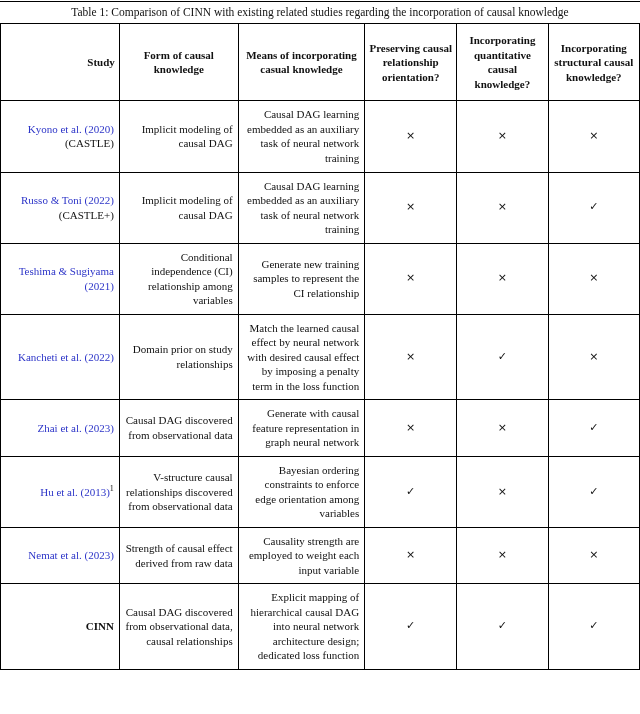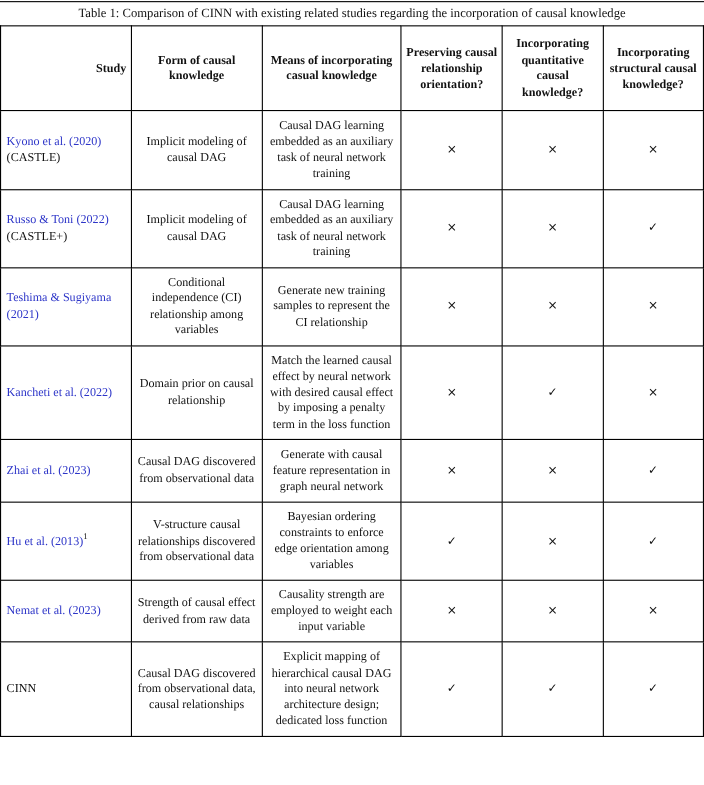--- a/index.html
+++ b/index.html
@@ -39,29 +39,29 @@
   }
   table.cmp th {
     font-weight: bold;
     text-align: center;
     padding: 9px 4px;
   }
   table.cmp th.study-h {
     text-align: right;
     padding-left: 7px;
   }
-  td.study-cell { text-align: left; padding-left: 7px; }
-  td.center-cell { text-align: center; }
+  td.study-cell { text-align: right; padding-left: 7px; }
+  td.center-cell { text-align: right; }
   td.mark-cell {
     text-align: center;
     font-size: 12px;
     font-family: "DejaVu Sans", "Liberation Sans", sans-serif;
   }
   .cite-link { color: var(--link-color, #2d35c8); cursor: pointer; }
-  .bold { font-weight: normal; }
+  .bold { font-weight: bold; }
   sup { font-size: 8px; line-height: 0; }
   .footnote {
     font-size: 10px;
     padding: 4px 3px 2px 3px;
     line-height: 1.25;
   }
   
   col.c-study { width: 18.6%; }
   col.c-form  { width: 18.6%; }
   col.c-means { width: 19.8%; }
@@ -114,21 +114,21 @@
         <tr>
           <td class="study-cell"><span class="cite-link">Teshima &amp; Sugiyama (2021)</span></td>
           <td class="center-cell">Conditional independence (CI) relationship among variables</td>
           <td class="center-cell">Generate new training samples to represent the CI relationship</td>
           <td class="mark-cell">×</td>
           <td class="mark-cell">×</td>
           <td class="mark-cell">×</td>
         </tr>
         <tr>
           <td class="study-cell"><span class="cite-link">Kancheti et al. (2022)</span></td>
-          <td class="center-cell">Domain prior on causal relationship</td>
+          <td class="center-cell">Domain prior on study relationships</td>
           <td class="center-cell">Match the learned causal effect by neural network with desired causal effect by imposing a penalty term in the loss function</td>
           <td class="mark-cell">×</td>
           <td class="mark-cell">✓</td>
           <td class="mark-cell">×</td>
         </tr>
         <tr>
           <td class="study-cell"><span class="cite-link">Zhai et al. (2023)</span></td>
           <td class="center-cell">Causal DAG discovered from observational data</td>
           <td class="center-cell">Generate with causal feature representation in graph neural network</td>
           <td class="mark-cell">×</td>

